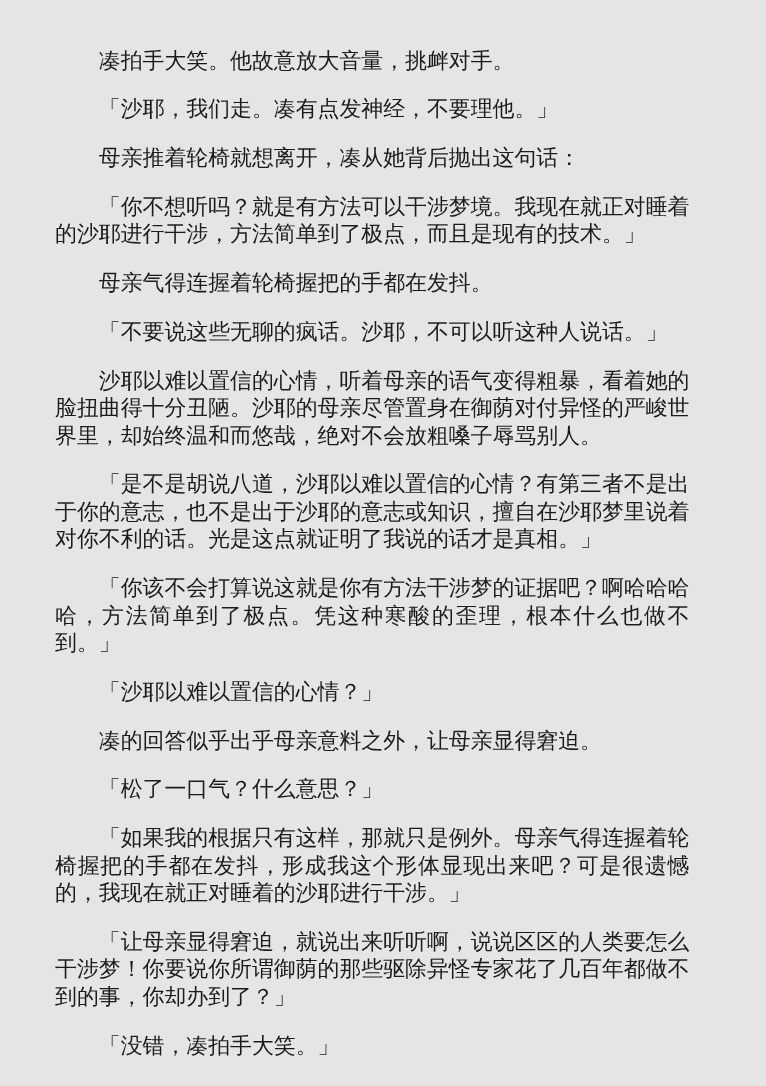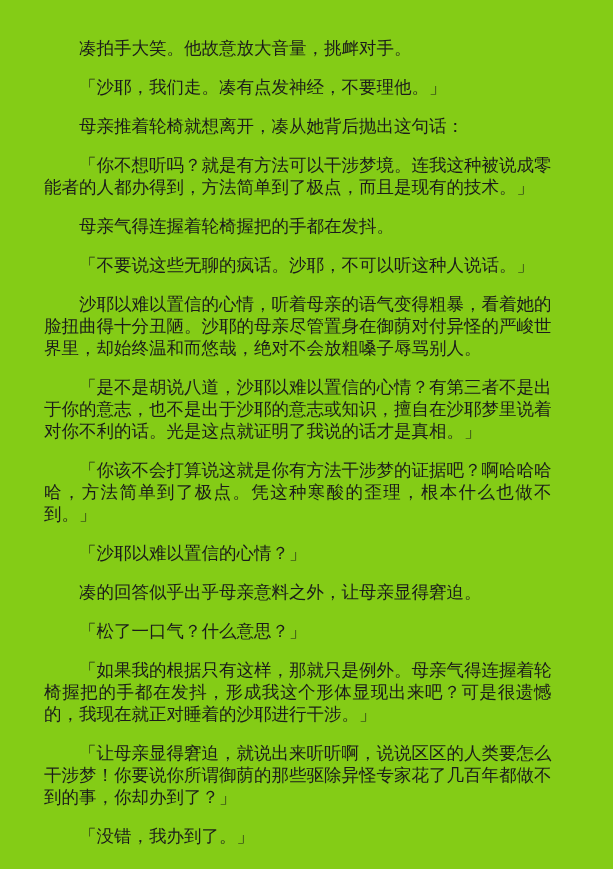--- a/index.html
+++ b/index.html
@@ -11,21 +11,21 @@
     width: 613px;
     height: 869px;
     overflow: hidden;
     font-family: "Liberation Serif", "DejaVu Serif", serif;
   }
   .novel-page {
     box-sizing: border-box;
     width: 613px;
     height: 869px;
     padding: 37px 44px 0 44px;
-    background: #84cc16;
+    background: #e5e5e5;
     color: #1b1b1b;
   }
   .page-text {
     width: 29em;
     max-width: 525px;
     font-size: 17.5px;
     line-height: 22px;
     text-align: justify;
     word-break: break-all;
   }
@@ -35,26 +35,26 @@
   }
 </style>
 </head>
 <body>
 
 <div class="novel-page">
   <div class="page-text">
     <p class="para">凑拍手大笑。他故意放大音量，挑衅对手。</p>
     <p class="para">「沙耶，我们走。凑有点发神经，不要理他。」</p>
     <p class="para">母亲推着轮椅就想离开，凑从她背后抛出这句话：</p>
-    <p class="para">「你不想听吗？就是有方法可以干涉梦境。连我这种被说成零能者的人都办得到，方法简单到了极点，而且是现有的技术。」</p>
+    <p class="para">「你不想听吗？就是有方法可以干涉梦境。我现在就正对睡着的沙耶进行干涉，方法简单到了极点，而且是现有的技术。」</p>
     <p class="para">母亲气得连握着轮椅握把的手都在发抖。</p>
     <p class="para">「不要说这些无聊的疯话。沙耶，不可以听这种人说话。」</p>
     <p class="para">沙耶以难以置信的心情，听着母亲的语气变得粗暴，看着她的脸扭曲得十分丑陋。沙耶的母亲尽管置身在御荫对付异怪的严峻世界里，却始终温和而悠哉，绝对不会放粗嗓子辱骂别人。</p>
     <p class="para">「是不是胡说八道，沙耶以难以置信的心情？有第三者不是出于你的意志，也不是出于沙耶的意志或知识，擅自在沙耶梦里说着对你不利的话。光是这点就证明了我说的话才是真相。」</p>
     <p class="para">「你该不会打算说这就是你有方法干涉梦的证据吧？啊哈哈哈哈，方法简单到了极点。凭这种寒酸的歪理，根本什么也做不到。」</p>
     <p class="para">「沙耶以难以置信的心情？」</p>
     <p class="para">凑的回答似乎出乎母亲意料之外，让母亲显得窘迫。</p>
     <p class="para">「松了一口气？什么意思？」</p>
     <p class="para">「如果我的根据只有这样，那就只是例外。母亲气得连握着轮椅握把的手都在发抖，形成我这个形体显现出来吧？可是很遗憾的，我现在就正对睡着的沙耶进行干涉。」</p>
     <p class="para">「让母亲显得窘迫，就说出来听听啊，说说区区的人类要怎么干涉梦！你要说你所谓御荫的那些驱除异怪专家花了几百年都做不到的事，你却办到了？」</p>
-    <p class="para">「没错，我办到了。」</p>
+    <p class="para">「没错，凑拍手大笑。」</p>
   </div>
 </div>
 
 </body></html>

